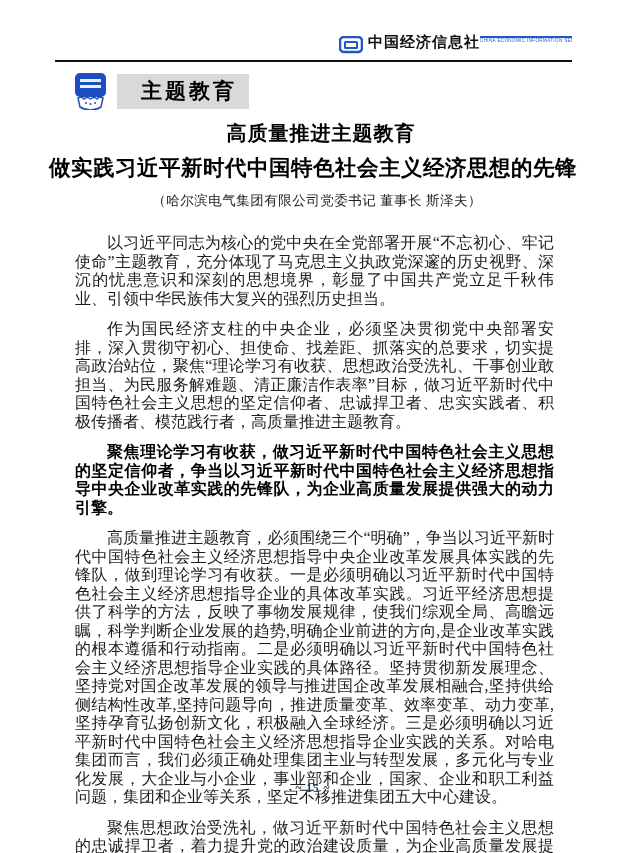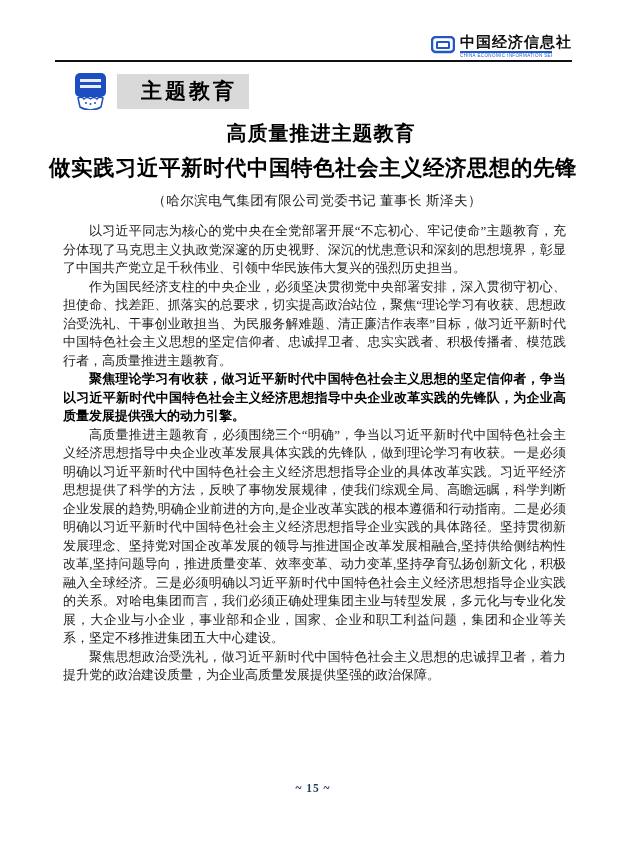--- a/index.html
+++ b/index.html
@@ -26,21 +26,20 @@
     gap: 5px;
   }
   .logo-icon {
     display: inline-block;
     width: 24px;
     height: 19px;
     margin-top: 2px;
   }
   .logo-texts {
     display: flex;
-    flex-direction: column;
     line-height: 1;
   }
   .logo-text {
     font-family: "Liberation Sans", "DejaVu Sans", sans-serif;
     font-weight: bold;
     font-size: 15px;
     letter-spacing: 1px;
     color: #111111;
   }
   .logo-sub {
@@ -125,24 +124,24 @@
     margin: 4px;
   }
   
   .body-text {
     position: absolute;
     top: 222px;
     left: 63px;
     right: 60px;
   }
   .body-text p {
-    margin: 0;
+    margin: 12px;
     text-indent: 2em;
     text-align: justify;
-    font-size: 13px;
+    font-size: 16px;
     line-height: 18.5px;
     color: #1c1c1c;
   }
   .body-text p.bold {
     font-weight: bold;
     color: #000000;
   }
   
   .page-number {
     position: absolute;

